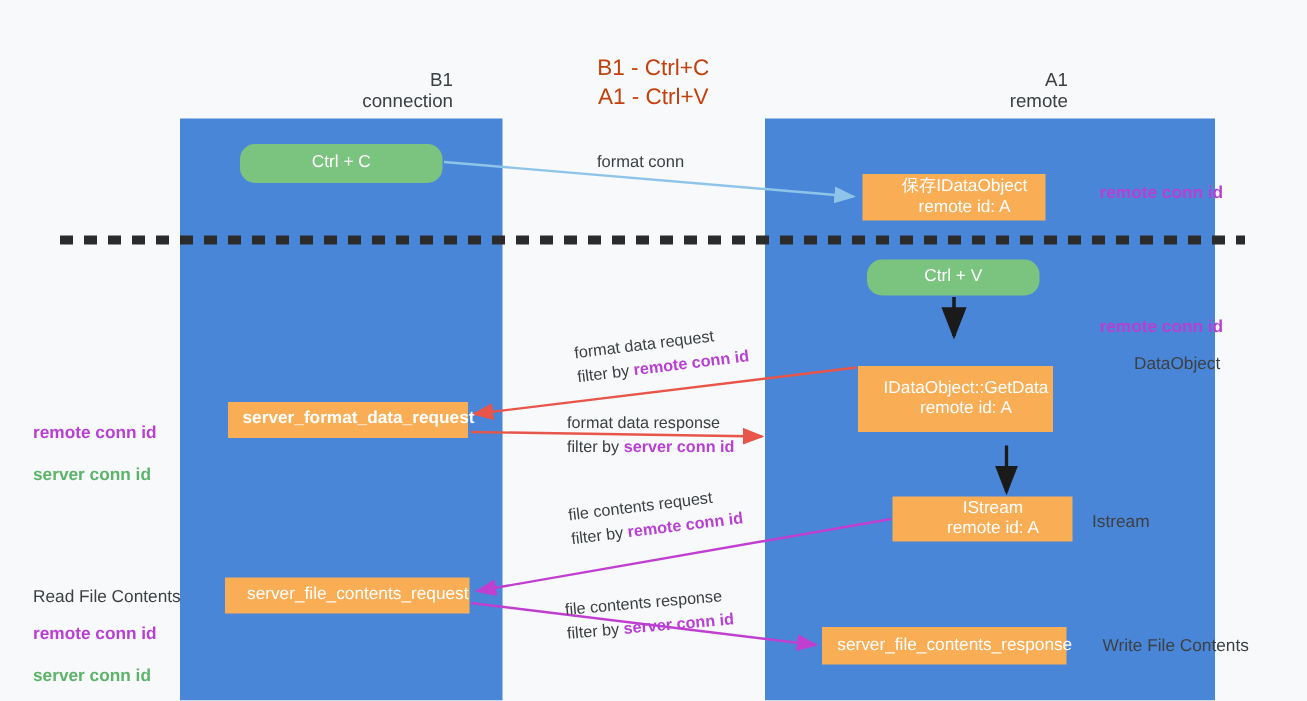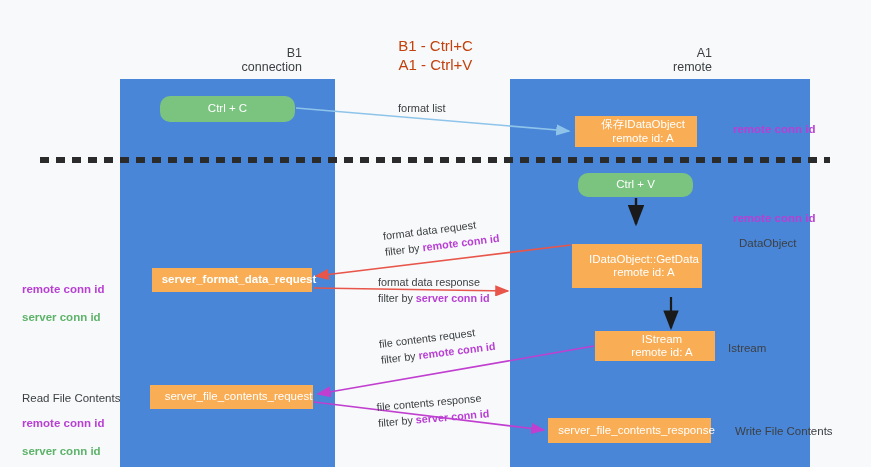--- a/index.html
+++ b/index.html
@@ -79,21 +79,21 @@
     font-size: 11.5px;
     line-height: 14px;
     color: #3c4043;
     white-space: pre-line;
   }
   .purple { color: #b83fd4; font-weight: bold; }
   .green-t { color: #5db36a; font-weight: bold; }
 
   #lbl-rc1 { left: 733px; top: 122px; }
   #lbl-rc2 { left: 733px; top: 211px; }
-  #lbl-dataobject { left: 739px; top: 236px; }
+  #lbl-dataobject { left: 756px; top: 236px; }
   #lbl-istream { left: 728px; top: 341px; }
   #lbl-write { left: 735px; top: 424px; }
   #lbl-left-conn { left: 22px; top: 268px; }
   #lbl-read { left: 22px; top: 391px; }
   #lbl-left-conn2 { left: 22px; top: 402px; }
 
   .edge-label {
     position: absolute;
     font-size: 11px;
     line-height: 15px;
@@ -182,21 +182,21 @@
 remote id: A</div>
   <div class="node green" id="n-ctrlv">Ctrl + V</div>
   <div class="node orange" id="n-getdata">IDataObject::GetData
 remote id: A</div>
   <div class="node orange" id="n-sfreq">server_format_data_request</div>
   <div class="node orange" id="n-istream">IStream
 remote id: A</div>
   <div class="node orange" id="n-sfcreq">server_file_contents_request</div>
   <div class="node orange" id="n-sfcresp">server_file_contents_response</div>
 
-  <div class="edge-label" id="el-formatlist">format list</div>
+  <div class="edge-label" id="el-formatlist">format conn</div>
 
   <div class="rot-label" id="el-fdreq">
     <div>format data request</div>
     <div><span>filter by </span><span class="purple">remote conn id</span></div>
   </div>
 
   <div class="rot-label" id="el-fdresp">
     <div>format data response</div>
     <div><span>filter by </span><span class="purple">server conn id</span></div>
   </div>

